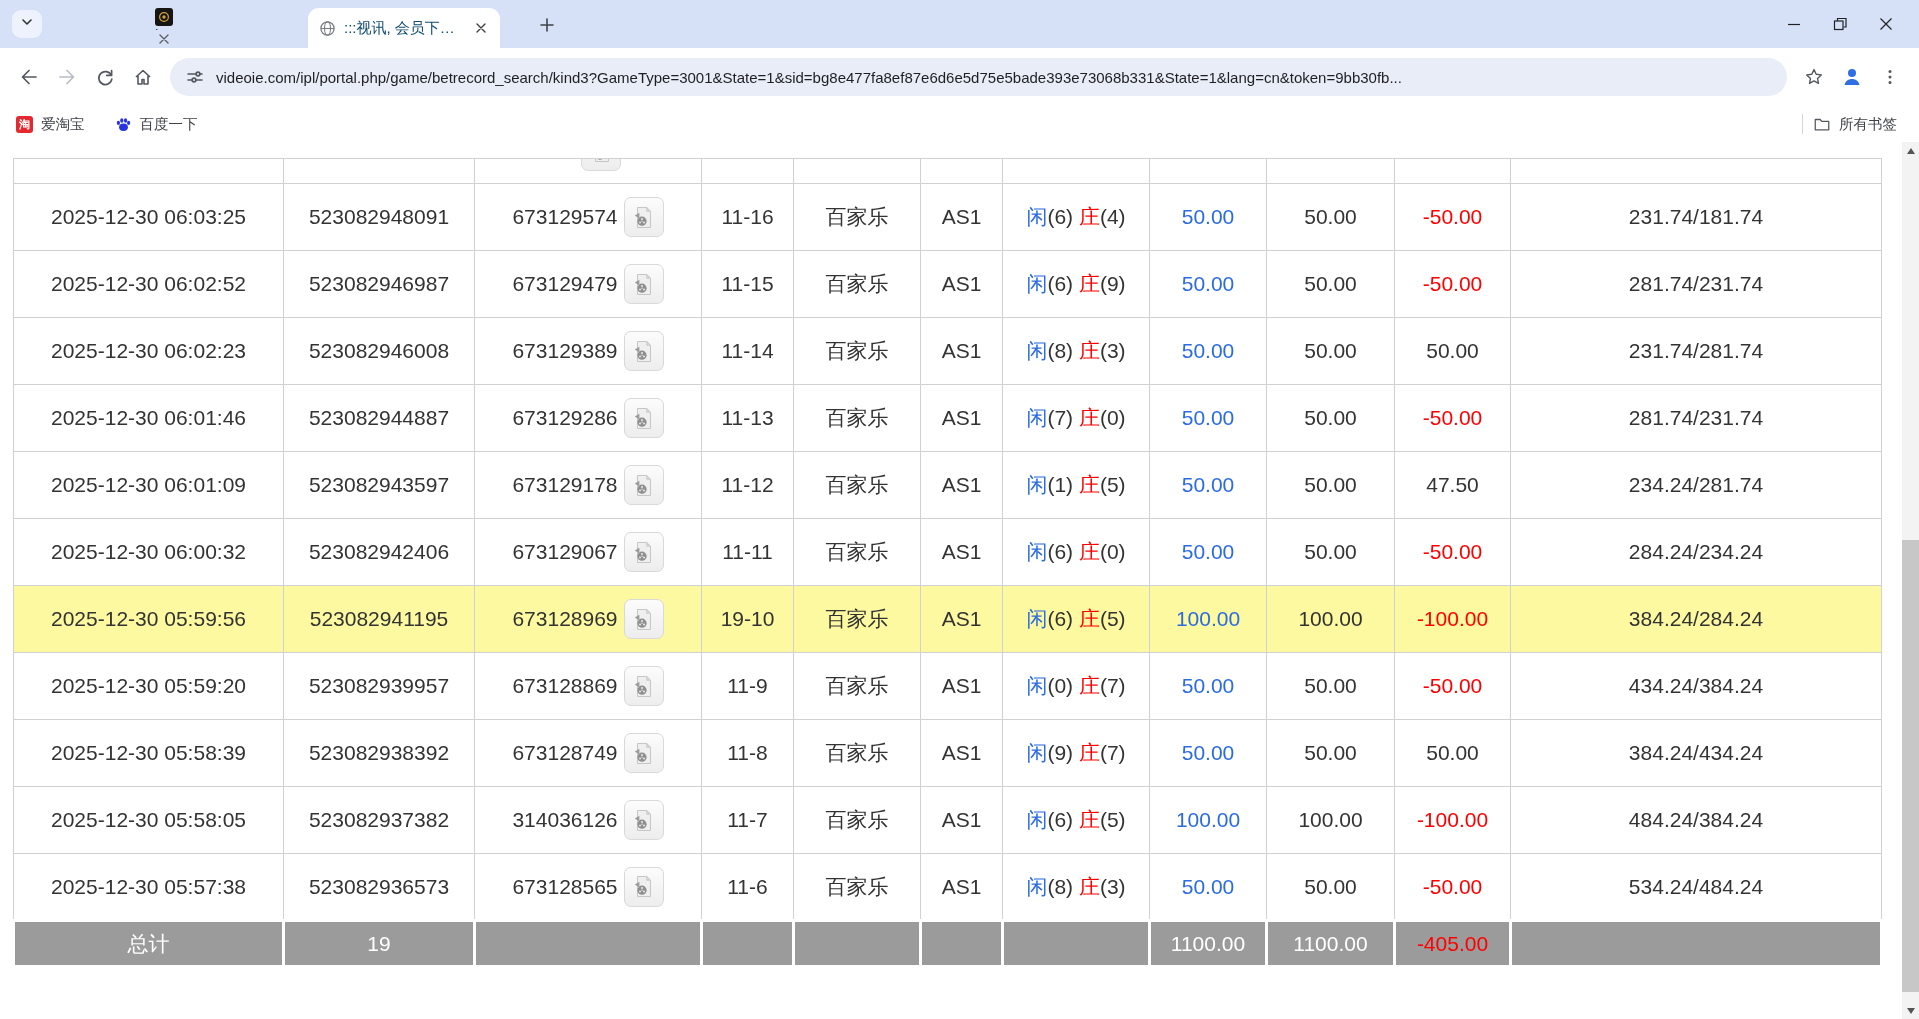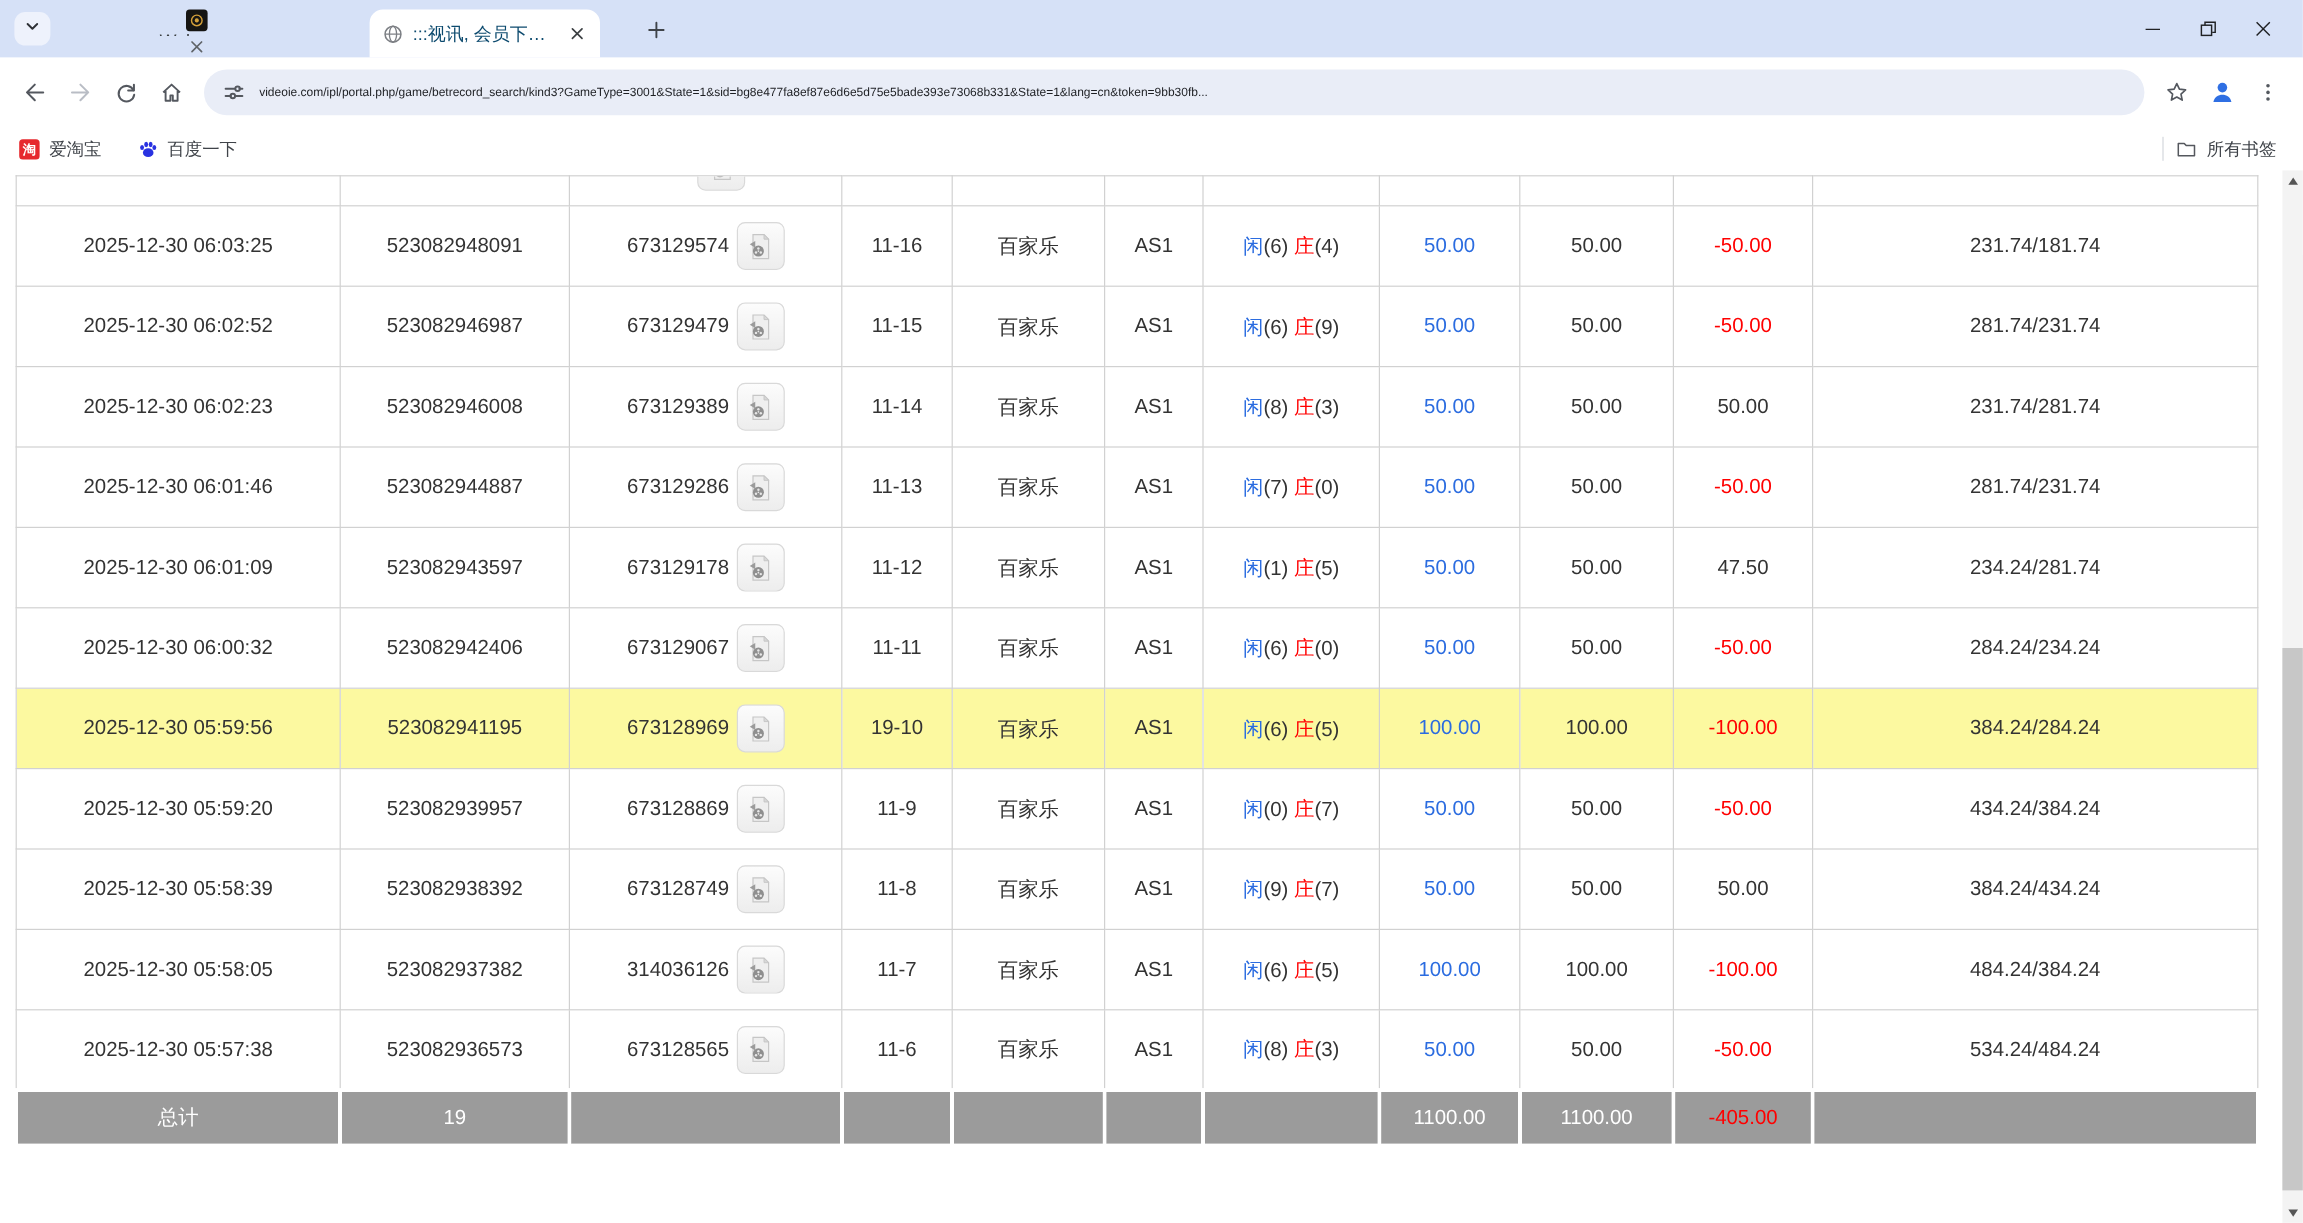--- a/index.html
+++ b/index.html
@@ -23,35 +23,35 @@
   
   .fav-black{width:18px;height:18px;border-radius:3px;background:#161513;display:flex;align-items:center;justify-content:center;flex:0 0 auto;}
   .fav-globe{width:18px;height:18px;flex:0 0 auto;display:flex;align-items:center;justify-content:center;}
 
   
   .toolbar{position:absolute;left:0;top:48px;width:100%;height:58px;background:#fff;display:flex;align-items:center;
     padding:0 10px;box-sizing:border-box;}
   .tb-btn{width:38px;height:38px;border-radius:19px;display:flex;align-items:center;justify-content:center;flex:0 0 auto;cursor:pointer;}
   .omnibox{flex:1;height:38px;margin:0 8px;border-radius:19px;background:#e9edf7;display:flex;align-items:center;
     padding:0 16px;box-sizing:border-box;min-width:0;}
-  .omnibox .url{font-size:10px;color:#1d1f23;white-space:nowrap;overflow:hidden;min-width:0;margin-left:12px;}
+  .omnibox .url{font-size:15px;color:#1d1f23;white-space:nowrap;overflow:hidden;min-width:0;margin-left:12px;}
 
   
   .bookmarks{position:absolute;left:0;top:106px;width:100%;height:36px;background:#fff;display:flex;align-items:center;
     padding:0 16px;box-sizing:border-box;font-size:14.5px;color:#3f4349;}
   .bm-item{display:flex;align-items:center;gap:8px;margin-right:30px;cursor:pointer;}
   .bm-right{margin-left:auto;display:flex;align-items:center;gap:10px;justify-content:space-between;}
   .bm-divider{width:1px;height:20px;background:#d4d7dd;}
   .fav-taobao{width:17px;height:17px;border-radius:3px;background:#e6282e;color:#fff;font-size:11px;font-weight:bold;
     display:flex;align-items:center;justify-content:center;flex:0 0 auto;}
 
   
   .content{position:absolute;left:0;top:142px;width:100%;height:877px;background:#fff;}
-  table.bet{position:absolute;left:12px;top:4px;width:1868px;border-collapse:collapse;table-layout:fixed;
-    font-size:17px;color:#333;}
+  table.bet{position:absolute;left:12px;top:16px;width:1868px;border-collapse:collapse;table-layout:fixed;
+    font-size:21px;color:#333;}
   table.bet td{border:1px solid #d1d1d1;text-align:center;padding:0;overflow:hidden;}
   tr.partial{height:25px;}
   tr.partial td{position:relative;}
   tr.body-row{height:67px;background:#fff;}
   tr.body-row.hl{background:var(--hl,#fcf9a0);}
   .blue{color:var(--blue,#2b6ce0);}
   .red{color:var(--red,#ff0000);}
   .cell-flex{display:flex;align-items:center;justify-content:center;gap:6px;}
   .vbtn{width:40px;height:40px;border:1px solid #d9d9d9;border-radius:7px;background:linear-gradient(#fcfcfc,#ededed);
     display:inline-flex;align-items:center;justify-content:center;cursor:pointer;flex:0 0 auto;padding:0;}

